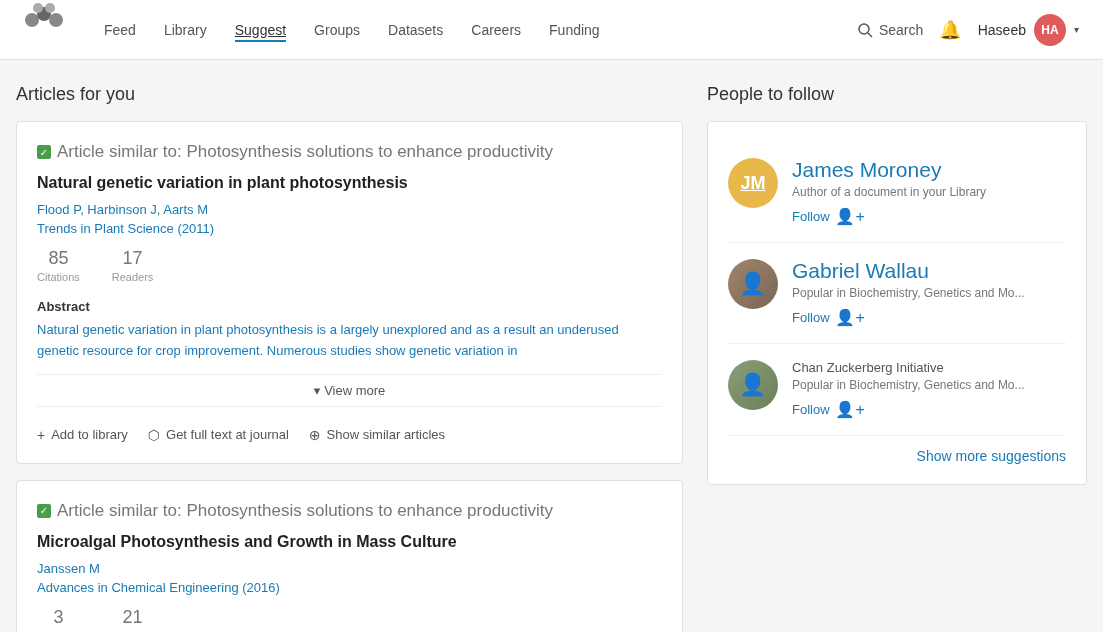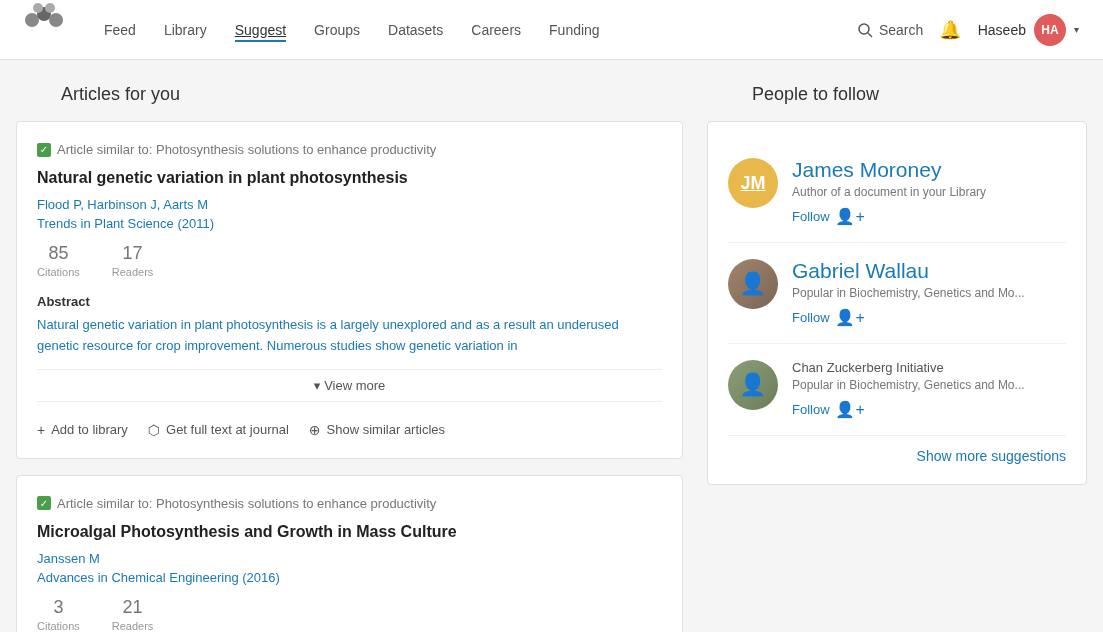--- a/index.html
+++ b/index.html
@@ -47,35 +47,35 @@
     .chevron { font-size: 10px; color: #555; }
 
     
     .main-container {
       display: flex; max-width: 1103px; margin: 0 auto; padding: 24px 16px; gap: 24px;
     }
     .left-panel { flex: 1; min-width: 0; }
     .right-panel { width: 380px; flex-shrink: 0; }
 
     .section-title {
-      font-size: 18px; font-weight: 400; color: #333; margin-bottom: 16px; margin-left: 45px;
+      font-size: 18px; font-weight: 400; color: #333; margin-bottom: 16px;
     }
 
     
     .article-card {
       background: #fff; border: 1px solid #e0e0e0; border-radius: 4px; padding: 20px; margin-bottom: 16px;
     }
     .article-similar-tag {
       display: flex; align-items: center; gap: 6px; margin-bottom: 10px;
     }
     .check-icon {
       width: 14px; height: 14px; background: #4a9e4a; border-radius: 2px;
       display: inline-flex; align-items: center; justify-content: center; color: #fff; font-size: 10px; flex-shrink: 0;
     }
-    .similar-text { font-size: 13px; color: #777; }
+    .similar-text { font-size: 17px; color: #777; }
     .article-title {
       font-size: 16px; font-weight: 600; color: #222; margin-bottom: 8px; line-height: 1.4;
     }
     .article-authors { color: #1a7ab5; font-size: 13px; margin-bottom: 4px; cursor: pointer; }
     .article-journal { font-size: 13px; color: #555; margin-bottom: 12px; }
     .article-journal span { color: #1a7ab5; cursor: pointer; }
     .article-stats {
       display: flex; gap: 32px; margin-bottom: 16px;
     }
     .stat-block { text-align: center; }

